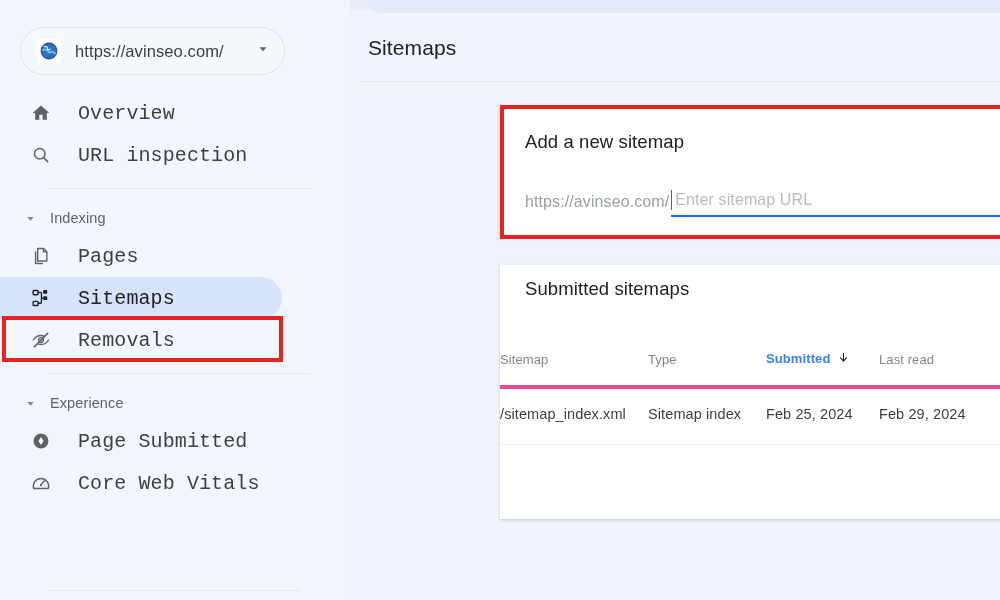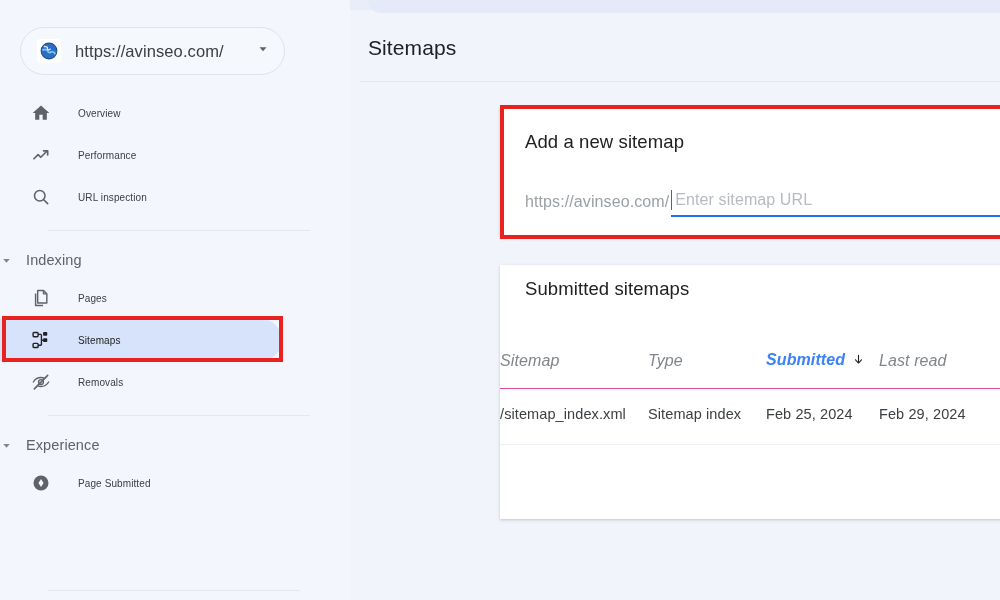--- a/index.html
+++ b/index.html
@@ -62,36 +62,37 @@
     margin-right:68px;
     cursor:pointer;
   }
   .nav-item .ic {
     width:22px; height:22px; flex:0 0 auto;
     display:flex; align-items:center; justify-content:center;
     color:#5f6368;
   }
   .nav-item .lbl {
     margin-left:26px;
-    font-size:10px;
+    font-size:20px;
     color:#3c4043;
     letter-spacing:.1px;
     white-space:nowrap;
+    font-family:Liberation Mono, monospace;
   }
   .nav-item.active { background:#d7e3fb; }
   .nav-item.active .ic { color:#202124; }
   .nav-item.active .lbl { color:#202124; }
 
   .nav-divider {
     height:1px; background:#e3e7ee;
     margin:12px 40px 12px 48px;
   }
   .section-head {
     display:flex; align-items:center;
-    height:34px; 
+    height:34px; padding-left:24px;
     cursor:pointer;
   }
   .section-head .chev { width:14px; height:14px; color:#80868b; flex:0 0 auto; }
   .section-head .stitle {
     margin-left:12px; font-size:14.5px; color:#5f6368; letter-spacing:.1px;
   }
   .bottom-divider {
     position:absolute; left:48px; top:590px; width:252px; height:1px;
     background:#e3e7ee;
   }
@@ -159,25 +160,24 @@
   .card-sub-title {
     position:absolute; left:25px; top:13px;
     font-size:18.5px; color:#202124; letter-spacing:.1px;
   }
   table.sitemaps {
     position:absolute; left:0; top:86px; width:100%;
     border-collapse:collapse; table-layout:fixed;
   }
   table.sitemaps th {
     text-align:left; font-weight:400;
-    font-size:16px; color:#80868b;
+    font-size:13px; color:#80868b;
     padding:0 0 18px 0; letter-spacing:.1px;
-    border-bottom:1px solid #ec4899;
+    border-bottom:4px solid #ec4899;
     white-space:nowrap;
-    font-style:italic;
   }
   table.sitemaps th.sorted { color:#3b82f6; font-weight:700; }
   table.sitemaps th .sort-arrow { margin-left:7px; vertical-align:-1px; }
   table.sitemaps td {
     font-size:14.5px; color:#3c4043;
     padding:17px 0 22px 0; letter-spacing:.1px;
     border-bottom:1px solid #eceff3;
     white-space:nowrap;
   }
   th.c1, td.c1 { width:148px; padding-left:25px; }
@@ -216,29 +216,20 @@
 
       <div class="nav-item">
         <span class="ic">
           <svg width="20" height="20" viewBox="0 0 24 24">
               <path d="M10 20v-6h4v6h5v-8h3L12 3 2 12h3v8z" fill="currentColor"></path>
             </svg>
         </span>
         <span class="lbl">Overview</span>
       </div>
 
-      <div class="nav-item">
-        <span class="ic">
-          <svg width="20" height="20" viewBox="0 0 24 24">
-              <path d="M3.5 16.5l5-5 3.2 3.2L19 7.5" stroke="currentColor" stroke-width="2" fill="none" stroke-linecap="round" stroke-linejoin="round"></path>
-              <path d="M15 7h5v5" stroke="currentColor" stroke-width="2" fill="none" stroke-linecap="round" stroke-linejoin="round"></path>
-            </svg>
-        </span>
-        <span class="lbl">Performance</span>
-      </div>
 
       <div class="nav-item">
         <span class="ic">
           <svg width="20" height="20" viewBox="0 0 24 24">
               <circle cx="10.5" cy="10.5" r="6.3" stroke="currentColor" stroke-width="1.9" fill="none"></circle>
               <path d="M15.3 15.3L20 20" stroke="currentColor" stroke-width="1.9" stroke-linecap="round"></path>
             </svg>
         </span>
         <span class="lbl">URL inspection</span>
       </div>
@@ -304,20 +295,30 @@
       <div class="nav-item">
         <span class="ic">
           <svg width="20" height="20" viewBox="0 0 24 24">
             <circle cx="12" cy="12" r="9" fill="currentColor"></circle>
             <path d="M12 7.2l3.1 4.8L12 16.8 8.9 12z" fill="#f3f6fc"></path>
           </svg>
         </span>
         <span class="lbl">Page Submitted</span>
       </div>
 
+      <div class="nav-item">
+        <span class="ic">
+          <svg width="20" height="20" viewBox="0 0 24 24">
+            <path d="M3.2 18.5a9.2 9.2 0 1117.6 0z" stroke="currentColor" stroke-width="1.7" fill="none" stroke-linejoin="round"></path>
+            <path d="M12 14.2l4.2-4.8" stroke="currentColor" stroke-width="1.7" stroke-linecap="round"></path>
+            <circle cx="12" cy="14.6" r="1.3" fill="currentColor"></circle>
+          </svg>
+        </span>
+        <span class="lbl">Core Web Vitals</span>
+      </div>
 
 
     </div>
 
     <div class="bottom-divider"></div>
   </div>
 
   <div class="main">
 
     <div class="page-title">Sitemaps</div>

